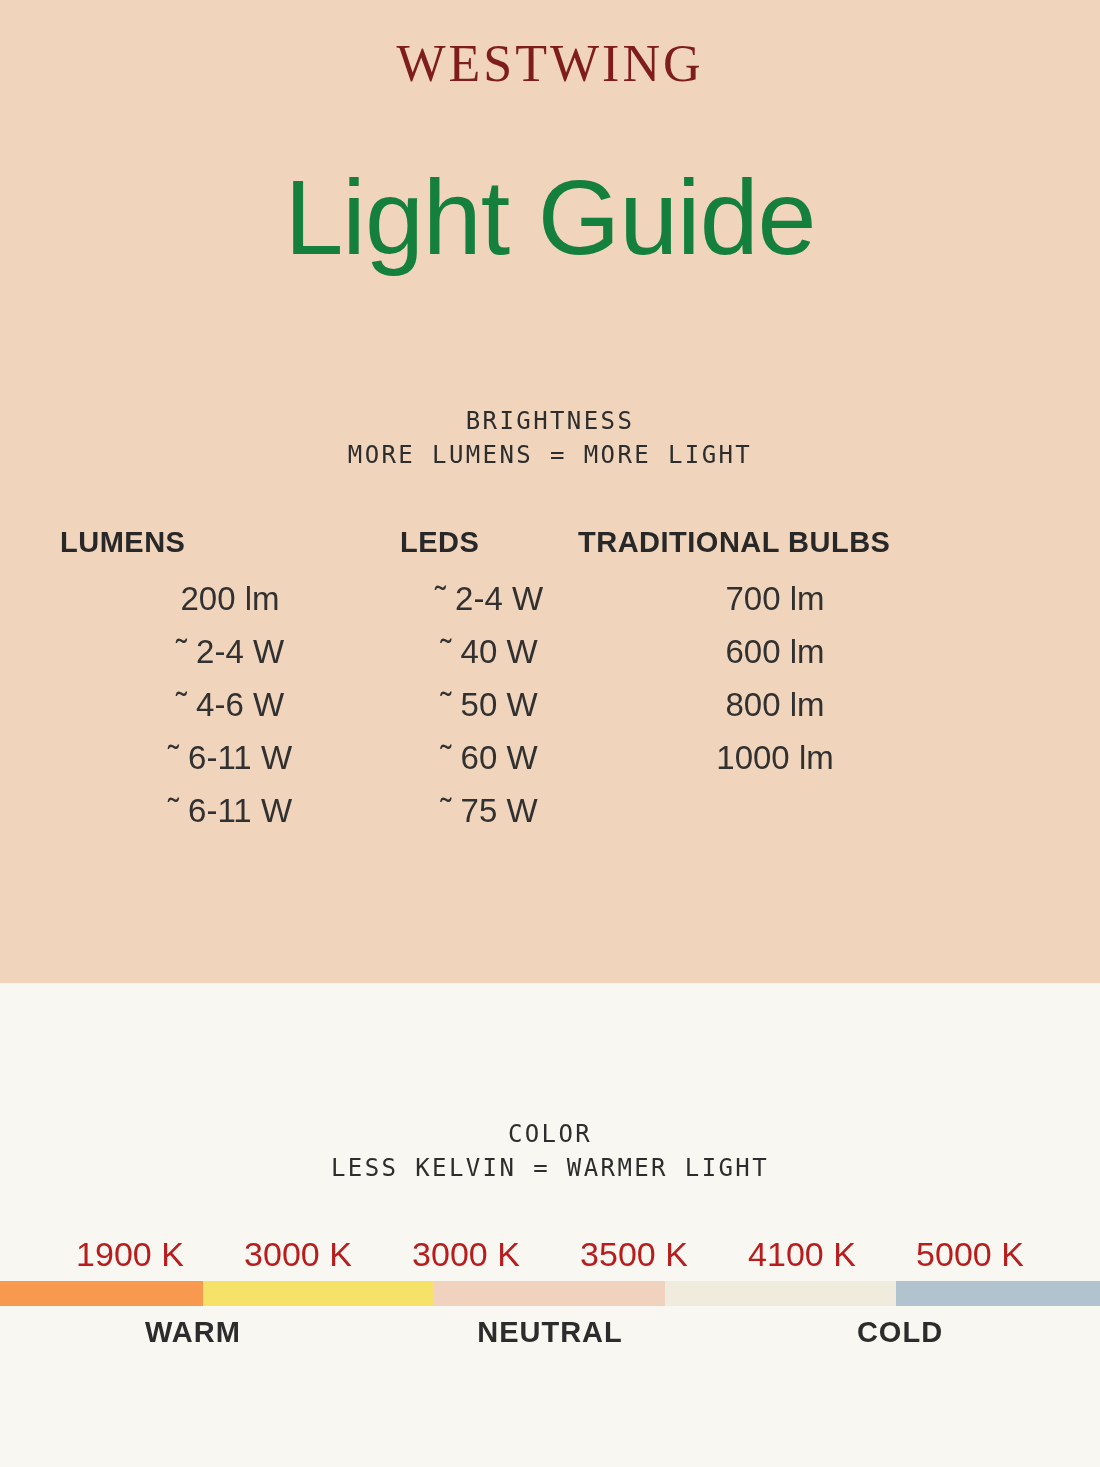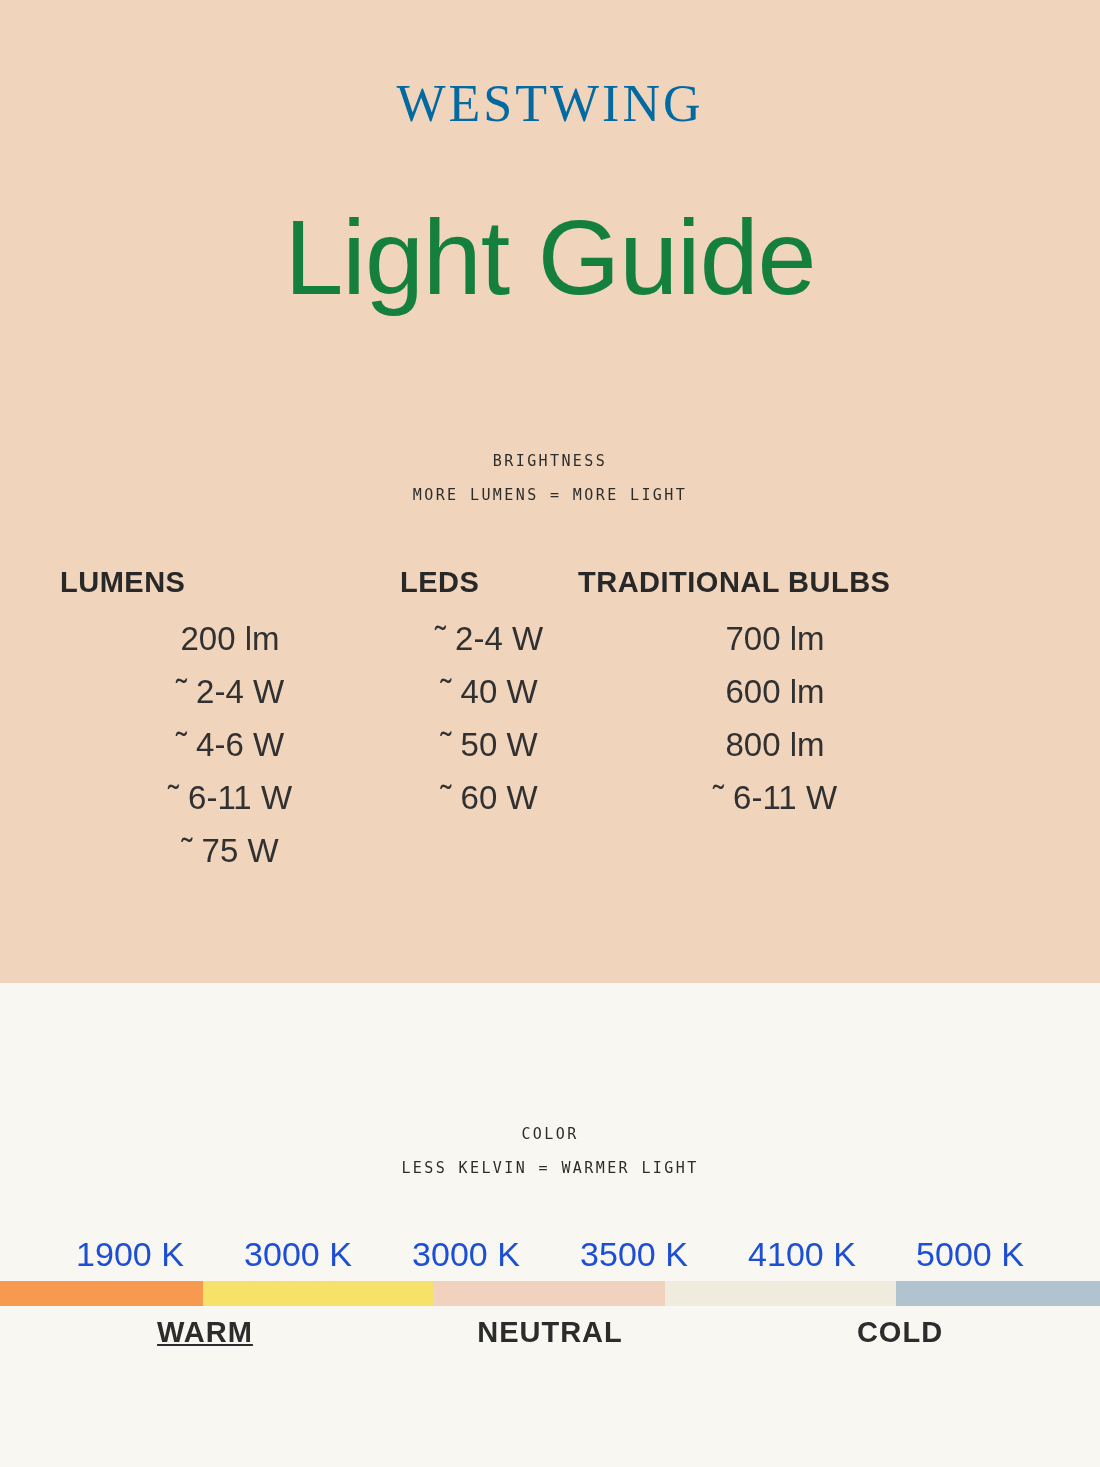--- a/index.html
+++ b/index.html
@@ -8,33 +8,33 @@
     --ink:#2b2b2b;
   }
   *{margin:0;padding:0;box-sizing:border-box;}
   html,body{width:1100px;}
   body{font-family:"Liberation Sans",sans-serif;color:var(--ink);}
   .page{width:1100px;height:1467px;overflow:hidden;background:var(--bottom-bg);}
 
   
   .section-top{height:983px;background:var(--top-bg);text-align:center;}
   .brand{
-    padding-top:76px;
+    padding-top:36px;
     font-family:"Liberation Serif",serif;
     font-size:52px;line-height:56px;
-    letter-spacing:3px;font-weight:400;color:#0369a1;
+    letter-spacing:3px;font-weight:400;color:#7f1d1d;
   }
   .page-title{
     margin-top:70px;
     font-size:106px;line-height:111px;font-weight:400;
     letter-spacing:-1px;color:#15803d;
   }
   .mono-block{font-family:"DejaVu Sans Mono","Liberation Mono",monospace;color:#2d2d2d;}
   .brightness-block{margin-top:131px;}
-  .mono-line{font-size:15px;line-height:34px;letter-spacing:2.4px;}
+  .mono-line{font-size:24px;line-height:34px;letter-spacing:2.4px;}
 
   .lumens-table{
     margin-top:52px;margin-left:60px;width:912px;
     display:grid;grid-template-columns:340px 178px 394px;
   }
   .lumens-table .th{
     font-size:29px;line-height:36px;font-weight:700;
     letter-spacing:0.5px;color:#282828;text-align:left;
   }
   .lumens-table .td{
@@ -45,32 +45,32 @@
   .row-spacer{grid-column:1/4;height:12px;}
 
   
   .section-bottom{height:484px;background:var(--bottom-bg);text-align:center;}
   .color-block{padding-top:134px;}
 
   .kelvin-row{
     margin:49px auto 0 auto;width:1008px;display:flex;
   }
   .kelvin-label{
-    width:168px;font-size:34px;line-height:40px;color:#1d4ed8;
+    width:168px;font-size:34px;line-height:40px;color:#b91c1c;
   }
 
   .scale-bar{margin-top:7px;width:1100px;height:25px;display:flex;}
   .scale-seg{height:25px;}
 
   .temp-row{position:relative;height:60px;margin-top:8px;}
   .temp-label{
     position:absolute;top:0;transform:translateX(-50%);
     font-size:29px;line-height:36px;font-weight:700;letter-spacing:1px;color:#2c2c2c;
   }
-  .temp-warm{left:205px;text-decoration:underline;}
+  .temp-warm{left:193px;}
   .temp-neutral{left:550px;}
   .temp-cold{left:900px;}
 </style>
 </head>
 <body>
 
 <div class="page">
 
   <section class="section-top">
 
@@ -98,20 +98,21 @@
       <div class="td">˜ 40 W</div>
 
       <div class="td">600 lm</div>
       <div class="td">˜ 4-6 W</div>
       <div class="td">˜ 50 W</div>
 
       <div class="td">800 lm</div>
       <div class="td">˜ 6-11 W</div>
       <div class="td">˜ 60 W</div>
 
+      <div class="td">1000 lm</div>
       <div class="td">˜ 6-11 W</div>
       <div class="td">˜ 75 W</div>
     </div>
 
   </section>
 
   <section class="section-bottom">
 
     <div class="color-block mono-block">
       <div class="mono-line">COLOR</div>

